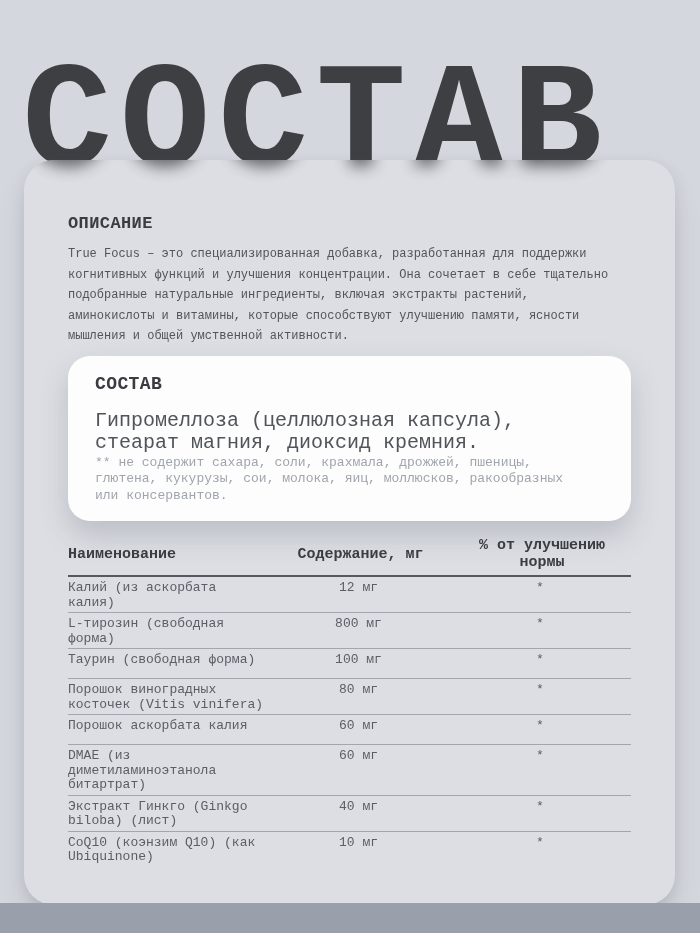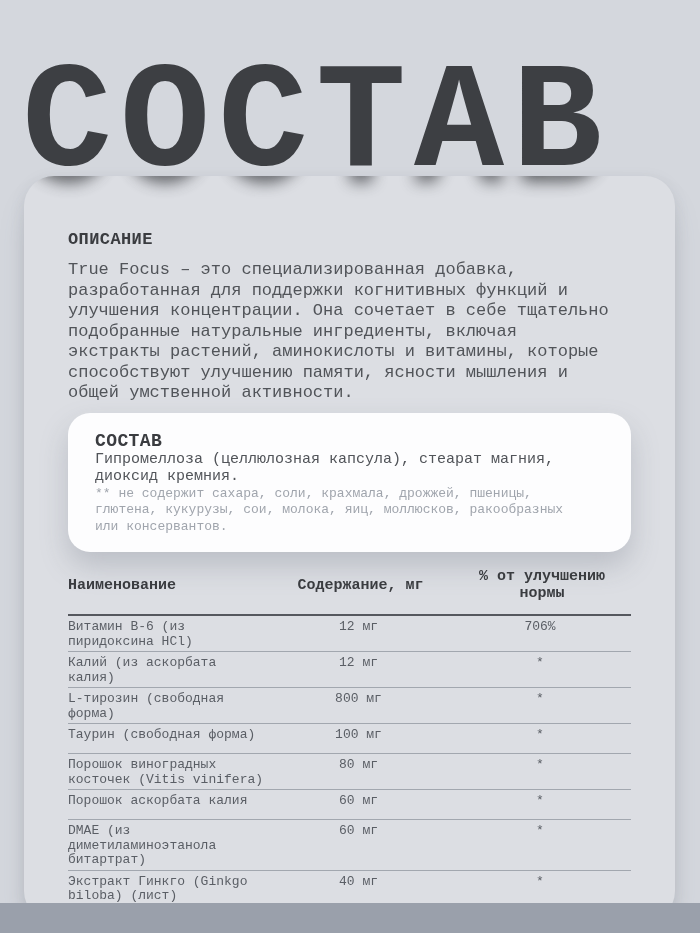--- a/index.html
+++ b/index.html
@@ -30,21 +30,21 @@
     top:50px;left:22px;
     font-size:150px;
     line-height:1;
     font-weight:bold;
     letter-spacing:8px;
     white-space:nowrap;
     color:var(--title-ink);
   }
   .glass-card{
     position:absolute;
-    left:24px;top:176px;
+    left:24px;top:160px;
     width:651px;height:745px;
     border-radius:30px;
     background:var(--card-bg);
     box-shadow:0 20px 35px -14px rgba(90,95,108,.40), 0 4px 14px rgba(120,126,138,.18);
     overflow:hidden;
   }
   .blur-layer{
     position:absolute;
     top:-110px;left:-2px;
     z-index:0;
@@ -65,42 +65,42 @@
   }
   .section-heading{
     font-size:17px;
     font-weight:bold;
     letter-spacing:.4px;
     color:var(--ink);
   }
   .desc{
     margin-top:11px;
     max-width:545px;
-    font-size:17px;
+    font-size:12px;
     line-height:20.5px;
     color:var(--body);
   }
   .white-card{
     margin-top:9px;
     background:var(--white-card);
     border-radius:22px;
     padding:18px 27px 17px 27px;
     box-shadow:0 14px 28px rgba(118,124,137,.32);
   }
   .white-card h3{
     font-size:18px;
     font-weight:bold;
     letter-spacing:.4px;
     color:var(--ink);
   }
   .comp{
-    margin-top:0;
+    margin-top:16px;
     max-width:465px;
-    font-size:15px;
-    line-height:17px;
+    font-size:20px;
+    line-height:22px;
     color:var(--body);
   }
   .note{
     margin-top:1px;
     max-width:495px;
     font-size:13px;
     line-height:16.5px;
     color:var(--muted);
   }
   table{
@@ -110,21 +110,21 @@
     table-layout:fixed;
   }
   col.c-name{width:200px;}
   col.c-amount{width:185px;}
   col.c-daily{width:178px;}
   th{
     font-size:15px;
     font-weight:bold;
     color:var(--ink);
     text-align:left;
-    padding:0 0 12px 0;
+    padding:0 0 4px 0;
     border-bottom:2px solid var(--rule-dark);
   }
   th.center, td.center{text-align:center;}
   td{
     height:30px;
     vertical-align:top;
     padding:4px 4px 2px 0;
     font-size:13px;
     line-height:14.5px;
     color:var(--table-text);
@@ -163,25 +163,20 @@
         </colgroup>
         <thead>
           <tr>
             <th>Наименование</th>
             <th class="center">Содержание, мг</th>
             <th class="center">% от улучшению нормы</th>
           </tr>
         </thead>
         <tbody>
 
-  <tr>
-    <td>Витамин B-6 (из пиридоксина HCl)</td>
-    <td class="center">12 мг</td>
-    <td class="center">706%</td>
-  </tr>
 
   <tr>
     <td>Калий (из аскорбата калия)</td>
     <td class="center">12 мг</td>
     <td class="center">*</td>
   </tr>
 
   <tr>
     <td>L-тирозин (свободная форма)</td>
     <td class="center">800 мг</td>

